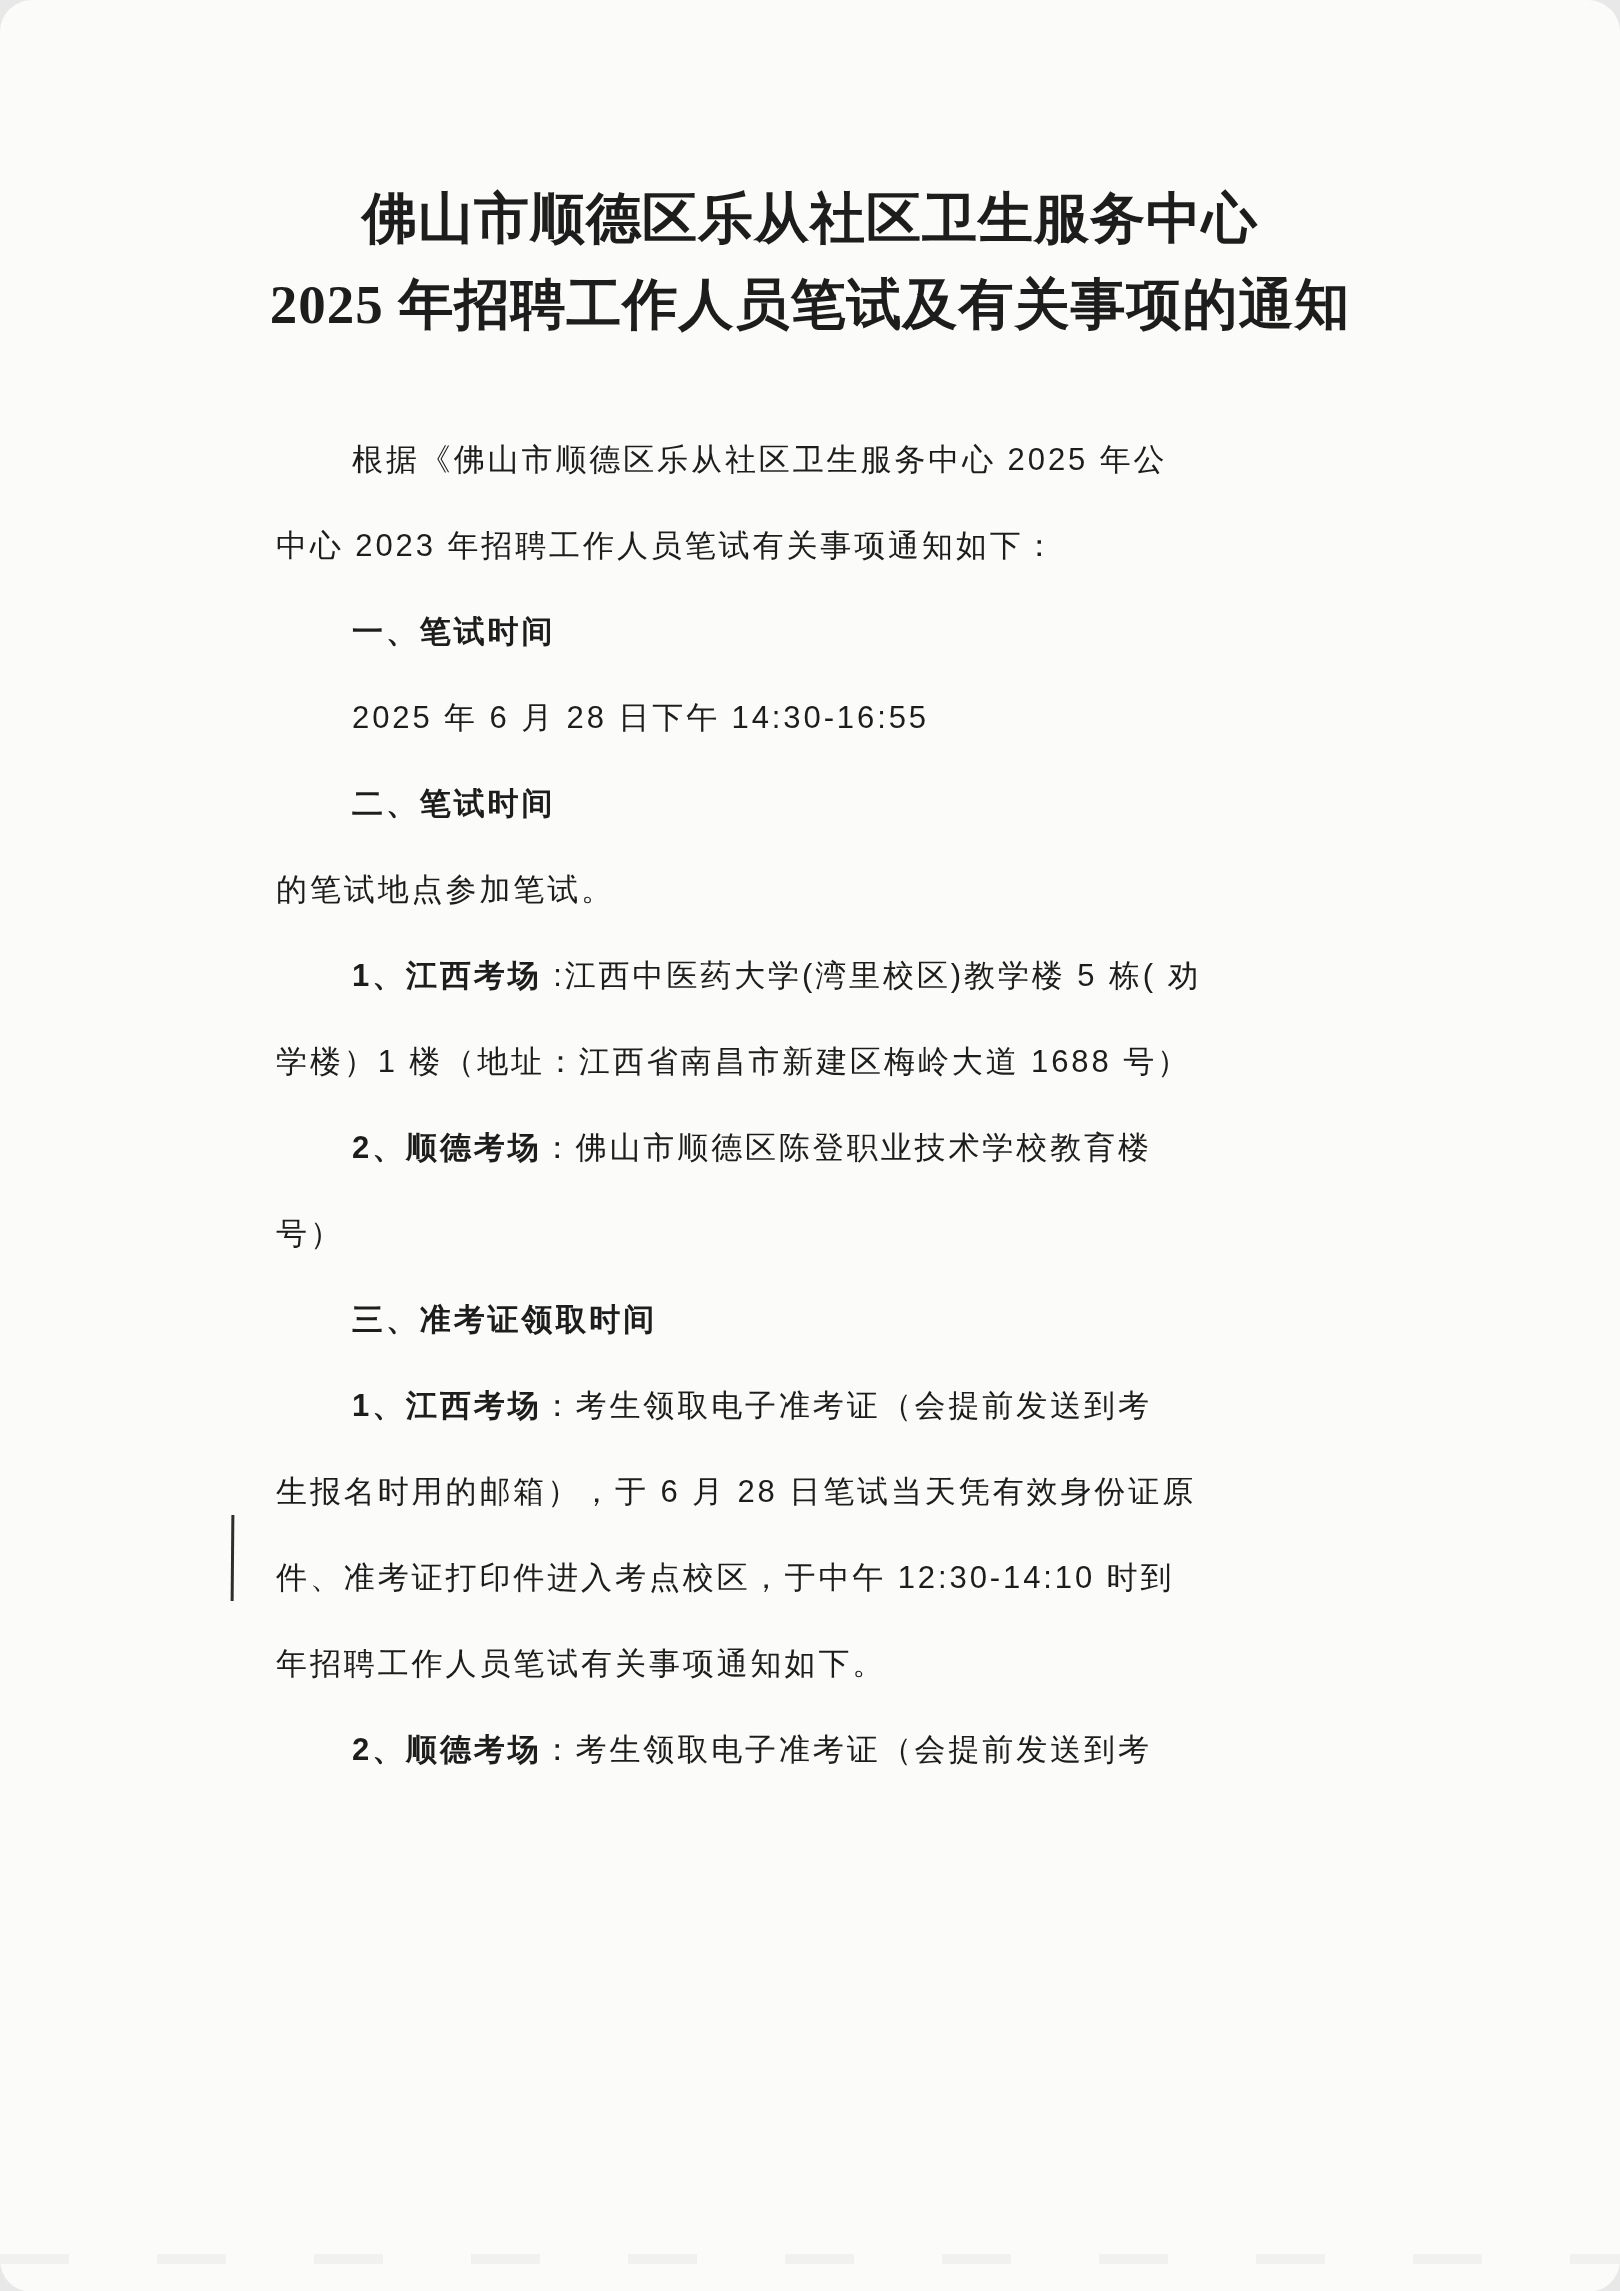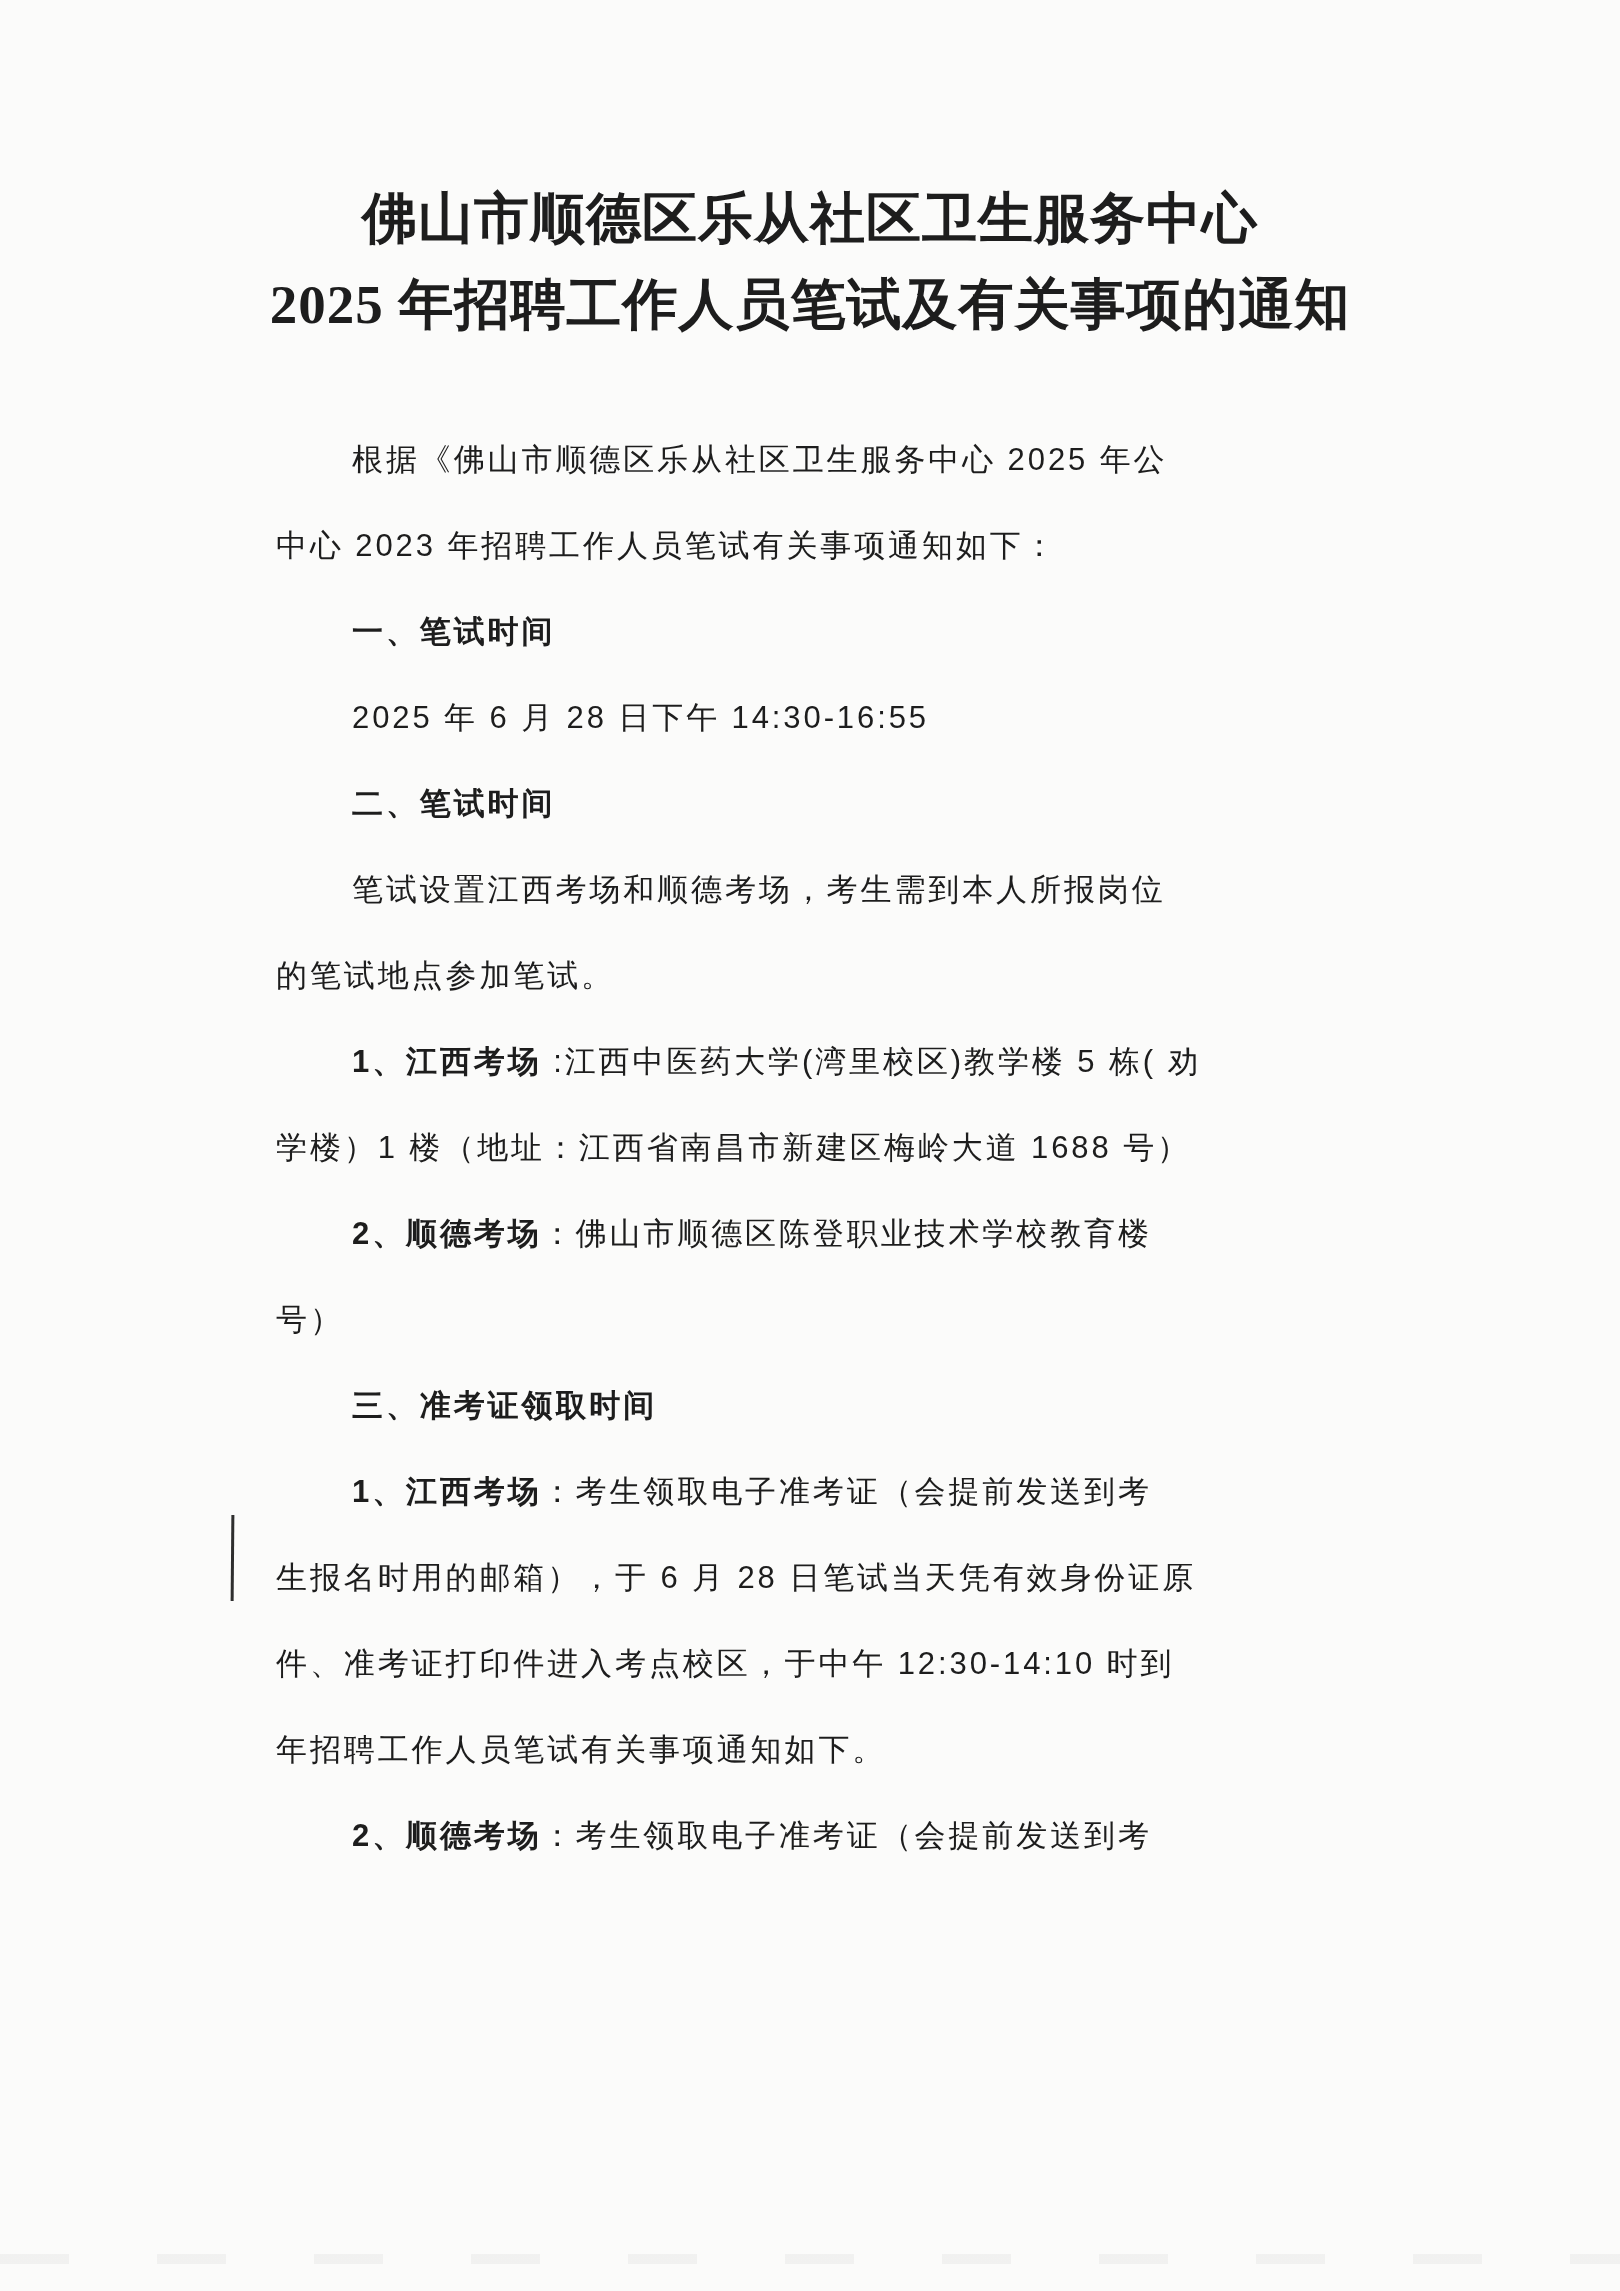--- a/index.html
+++ b/index.html
@@ -8,20 +8,21 @@
     background: #e8e8e8;
   }
   .page {
     position: relative;
     width: 1620px;
     height: 2292px;
     margin: 0 auto;
     background: #fbfbfa;
     overflow: hidden;
     color: #1d1d1d;
+    border-radius: 32px;
   }
   .title-block {
     position: absolute;
     top: 176px;
     left: 0;
     width: 100%;
     text-align: center;
     font-family: "Liberation Serif", serif;
     font-weight: bold;
     font-size: 55px;
@@ -84,21 +85,20 @@
     <div class="title-line">佛山市顺德区乐从社区卫生服务中心</div>
     <div class="title-line">2025 年招聘工作人员笔试及有关事项的通知</div>
   </div>
 
   <div class="doc-body">
       <div class="line body indent">根据《佛山市顺德区乐从社区卫生服务中心 2025 年公</div>
       <div class="line body">中心 2023 年招聘工作人员笔试有关事项通知如下：</div>
       <div class="line heading indent">一、笔试时间</div>
       <div class="line body indent">2025 年 6 月 28 日下午 14:30-16:55</div>
       <div class="line heading indent">二、笔试时间</div>
-      <div class="line body indent">笔试设置江西考场和顺德考场，考生需到本人所报岗位</div>
       <div class="line body">的笔试地点参加笔试。</div>
       <div class="line body indent"><span class="bold-prefix">1、江西考场</span> :江西中医药大学(湾里校区)教学楼 5 栋( 劝</div>
       <div class="line body">学楼）1 楼（地址：江西省南昌市新建区梅岭大道 1688 号）</div>
       <div class="line body indent"><span class="bold-prefix">2、顺德考场</span>：佛山市顺德区陈登职业技术学校教育楼</div>
       <div class="line body">号）</div>
       <div class="line heading indent">三、准考证领取时间</div>
       <div class="line body indent"><span class="bold-prefix">1、江西考场</span>：考生领取电子准考证（会提前发送到考</div>
       <div class="line body">生报名时用的邮箱），于 6 月 28 日笔试当天凭有效身份证原</div>
       <div class="line body">件、准考证打印件进入考点校区，于中午 12:30-14:10 时到</div>
       <div class="line body">年招聘工作人员笔试有关事项通知如下。</div>

